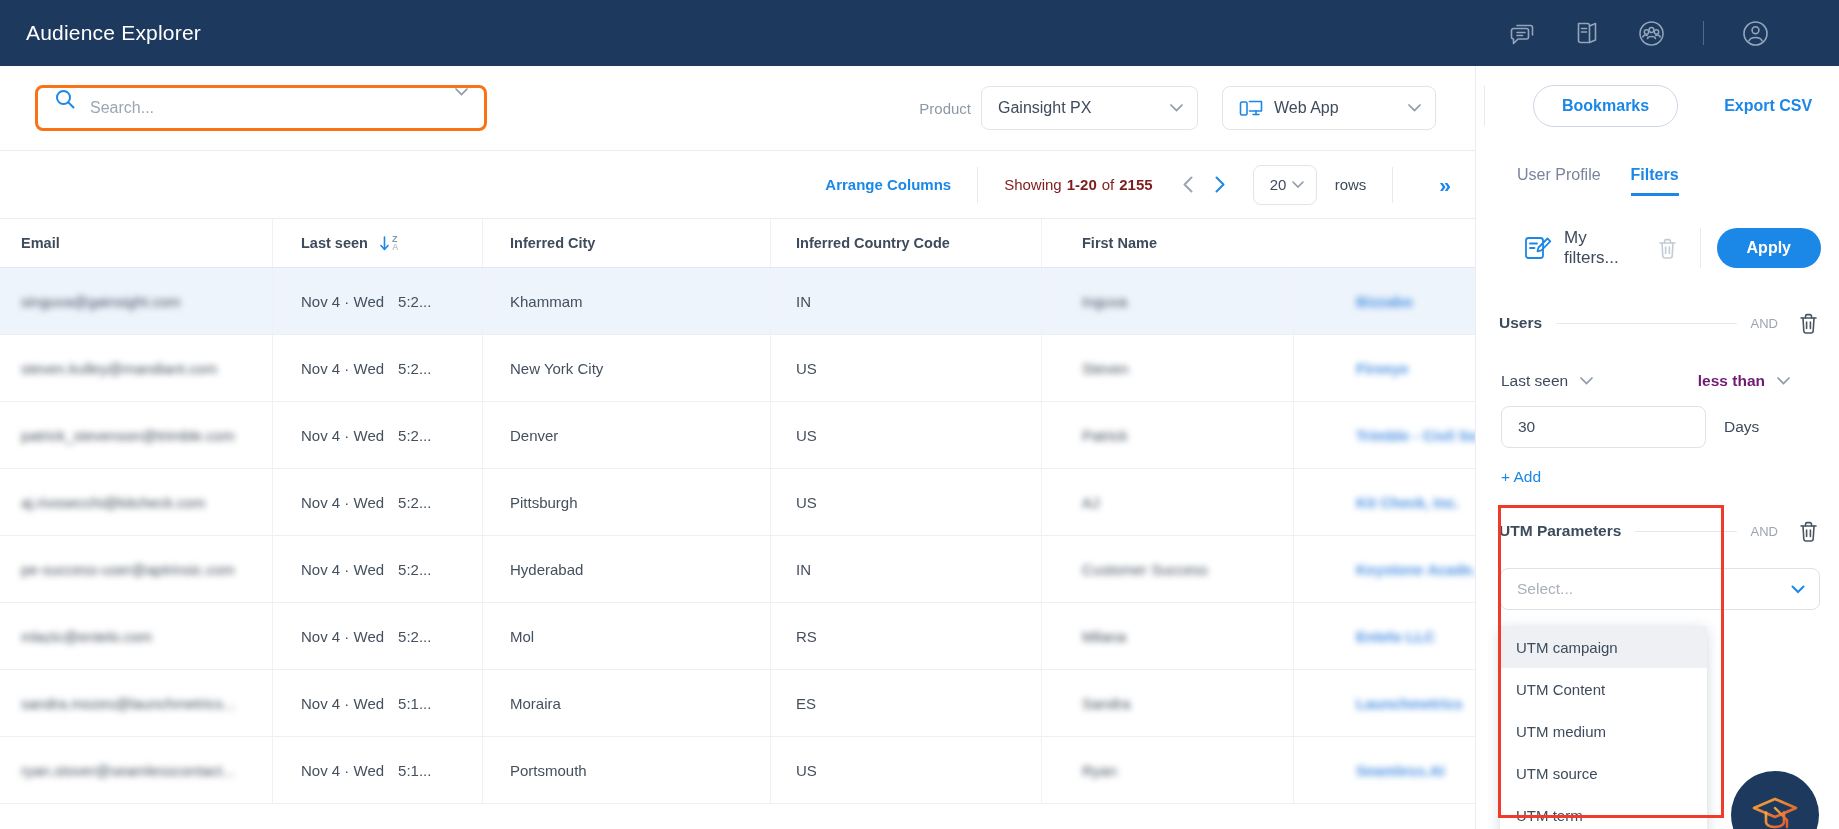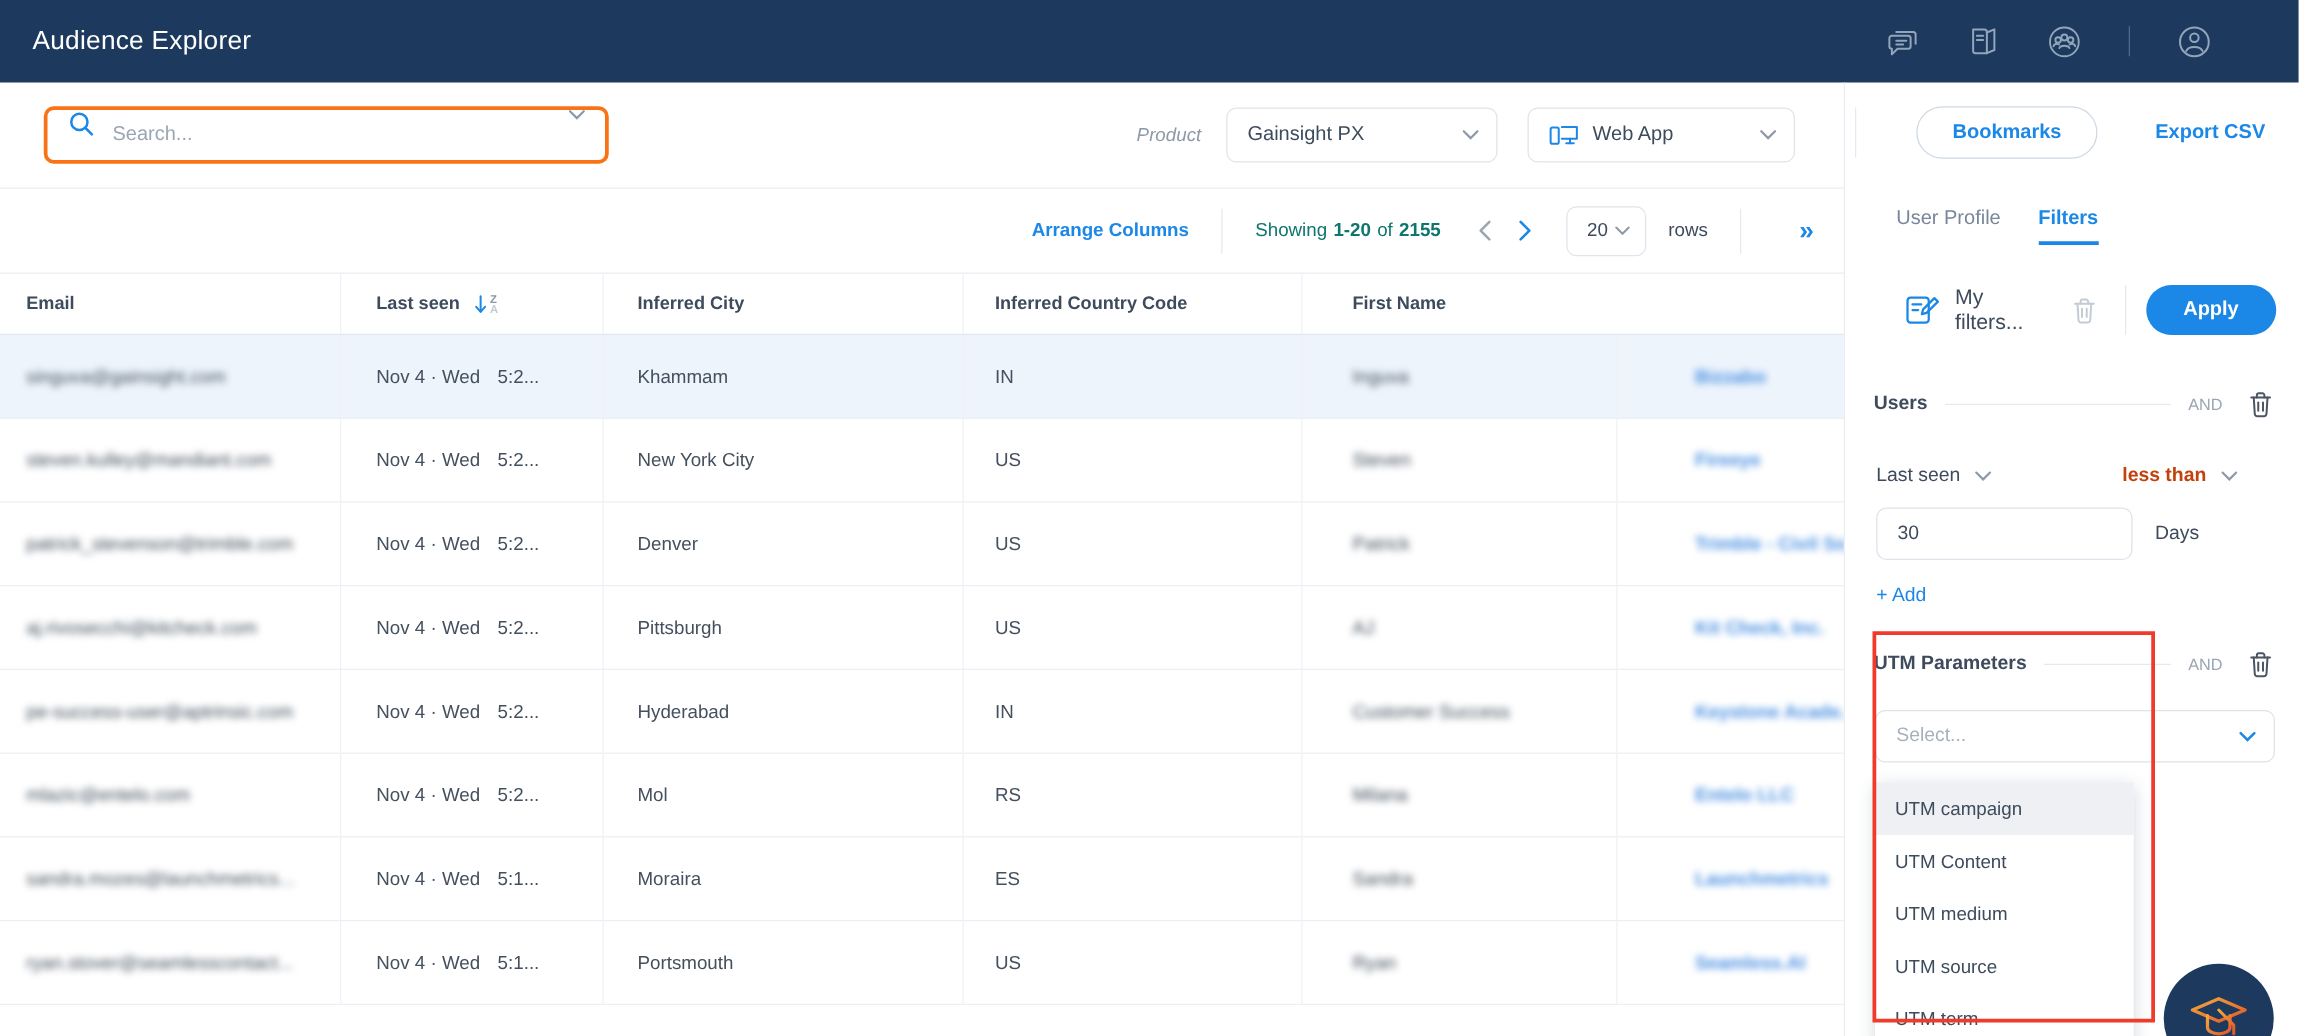--- a/index.html
+++ b/index.html
@@ -18,33 +18,33 @@
   .content { flex:1; display:flex; min-height:0; }
   .main { width:1476px; flex:none; display:flex; flex-direction:column; border-right:1px solid #e9edf2; }
   .panel { flex:1; position:relative; overflow:hidden; }
 
   
   .toolbar { height:84px; display:flex; align-items:center; padding:0 25px 0 35px; flex:none; }
   .search-box { width:452px; height:46px; border:3px solid #f97316; border-radius:8px; display:flex; padding:0 16px 0 16px; gap:14px; background:#fff; }
   .search-box input { border:none; outline:none; flex:1; font-family:inherit; font-size:16px; color:#3d4b5c; }
   .search-box input::placeholder { color:#9aa6b4; }
   .product-group { margin-left:auto; display:flex; align-items:center; }
-  .product-label { color:#8d99a6; font-size:15px; margin-right:20px;font-style:italic; }
+  .product-label { color:#8d99a6; font-size:15px; margin-right:10px; }
   .select-pill { height:44px; border:1px solid #dfe5ec; border-radius:8px; display:flex; align-items:center; padding:0 14px 0 16px; font-size:16px; color:#3d4b5c; background:#fff; cursor:pointer; }
   .select-pill .value { flex:1; }
   .pill-product { width:217px; margin-right:24px; }
   .pill-platform { width:214px; margin-right:14px; gap:10px; }
   .pill-env { width:231px; }
 
   
   .controls { height:68px; border-top:1px solid #e9edf2; display:flex; align-items:center; justify-content:flex-end; padding-right:24px; font-size:15px; flex:none; }
   .link-blue { color:#1b87e6; font-weight:bold; cursor:pointer; }
   .v-divider { width:1px; height:36px; background:#e5eaef; }
   .controls .v-divider { margin:0 26px; }
-  .showing { display:flex; gap:5px; align-items:center; color:#0f766e; }
+  .showing { display:flex; gap:5px; align-items:center; color:#7f1d1d; }
   .pg-arrow { display:flex; align-items:center; cursor:pointer; }
   .pg-prev { margin-left:30px; }
   .pg-next { margin-left:22px; }
   .page-size { width:64px; height:40px; border:1px solid #dfe5ec; border-radius:8px; display:flex; align-items:center; justify-content:space-between; padding:0 12px 0 16px; margin-left:28px; cursor:pointer; }
   .rows-label { margin-left:18px; color:#3d4b5c; }
   .expand-btn { color:#1b87e6; font-size:21px; font-weight:bold; margin-left:20px; cursor:pointer; line-height:1; }
 
   
   .grid-cols { display:grid; grid-template-columns:272px 210px 288px 271px 252px 1fr; }
   .thead { height:50px; border-top:1px solid #e9edf2; border-bottom:1px solid #e2e7ed; flex:none; }
@@ -83,21 +83,21 @@
   .apply-btn { margin-left:16px; height:40px; padding:0 30px; border:none; border-radius:20px; background:#1b87e6; color:#fff; font-weight:bold; font-size:16px; font-family:inherit; cursor:pointer; }
 
   .section-header { display:flex; align-items:center; margin:0 20px 0 23px; }
   .section-title { font-size:15.5px; font-weight:bold; color:#3d4b5c; white-space:nowrap; }
   .section-line { flex:1; height:1px; background:#e5eaef; margin:0 14px; }
   .and-label { font-size:13px; color:#9aa6b4; margin-right:20px; }
   .hdr-users { margin-top:40px; height:26px; }
   .hdr-utm { margin-top:32px; height:26px; }
   .cond-row { display:flex; align-items:center; justify-content:space-between; margin:36px 49px 0 25px; }
   .field-select { display:flex; align-items:center; gap:12px; font-size:15.5px; color:#3d4b5c; cursor:pointer; }
-  .cond-select { display:flex; align-items:center; gap:12px; font-size:15.5px; color:#c2410c; font-weight:bold; cursor:pointer; }
+  .cond-select { display:flex; align-items:center; gap:12px; font-size:15.5px; color:#701a75; font-weight:bold; cursor:pointer; }
   .value-row { display:flex; align-items:center; margin:16px 20px 0 25px; }
   .value-input { width:205px; height:42px; border:1px solid #dce3ea; border-radius:8px; padding:0 16px; font-size:15.5px; color:#3d4b5c; font-family:inherit; outline:none; }
   .unit-label { margin-left:18px; font-size:15.5px; color:#3d4b5c; }
   .add-link { margin:20px 0 0 25px; font-size:15.5px; color:#1b87e6; cursor:pointer; width:fit-content; }
   .utm-select { margin:24px 20px 0 24px; width:320px; height:42px; border:1px solid #dce3ea; border-radius:8px; display:flex; align-items:center; justify-content:space-between; padding:0 14px 0 16px; cursor:pointer; background:#fff; }
   .utm-select .placeholder { color:#a7b0bc; font-size:15.5px; }
   .dropdown-list { margin:16px 0 0 24px; width:207px; background:#fff; box-shadow:0 3px 14px rgba(30,60,90,.20); border-radius:3px; position:relative; z-index:3; }
   .dropdown-option { height:42px; display:flex; align-items:center; padding-left:16px; font-size:15px; color:#3d4b5c; cursor:pointer; white-space:nowrap; }
   .dropdown-option.highlighted { background:#eef0f3; }
 

